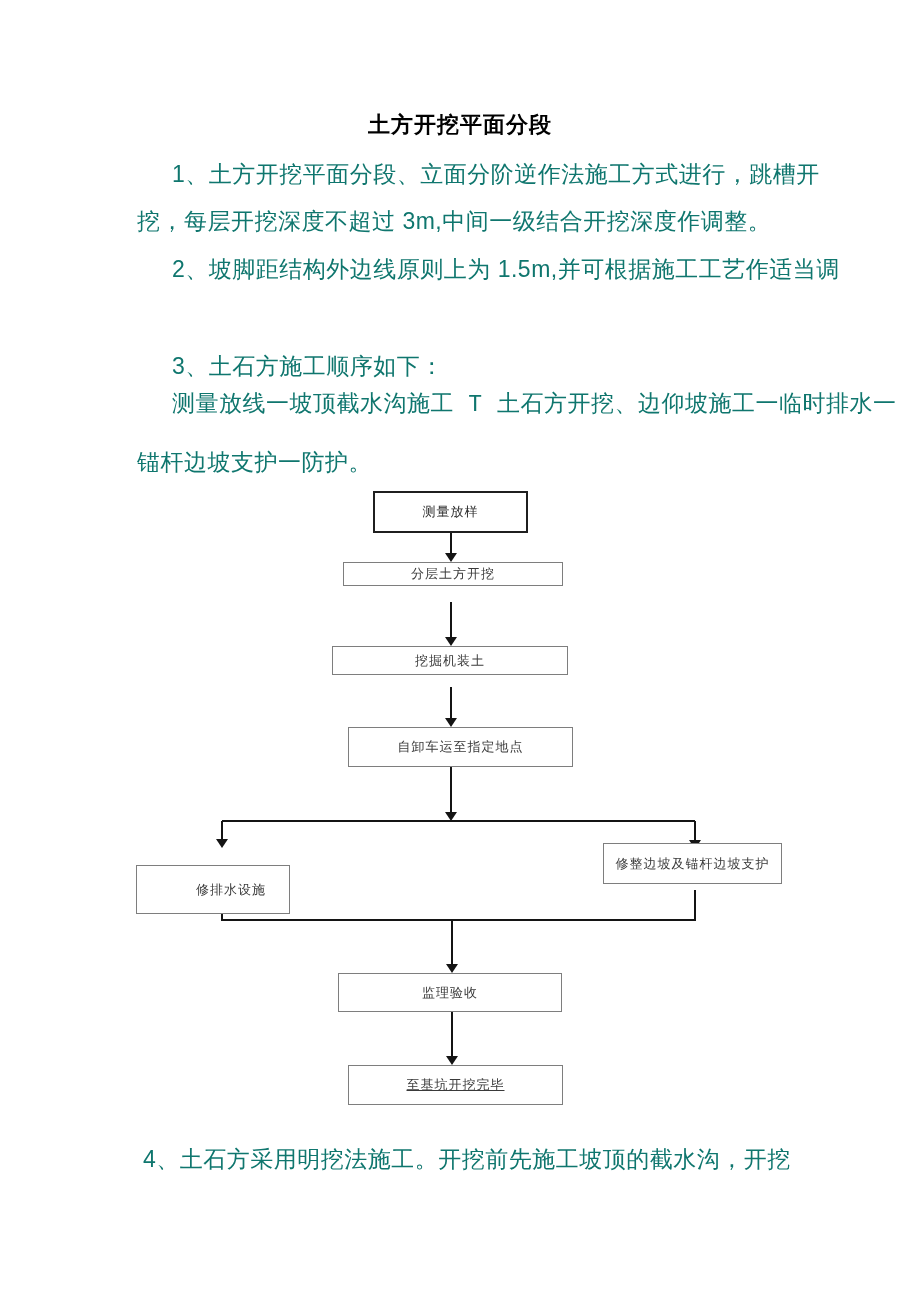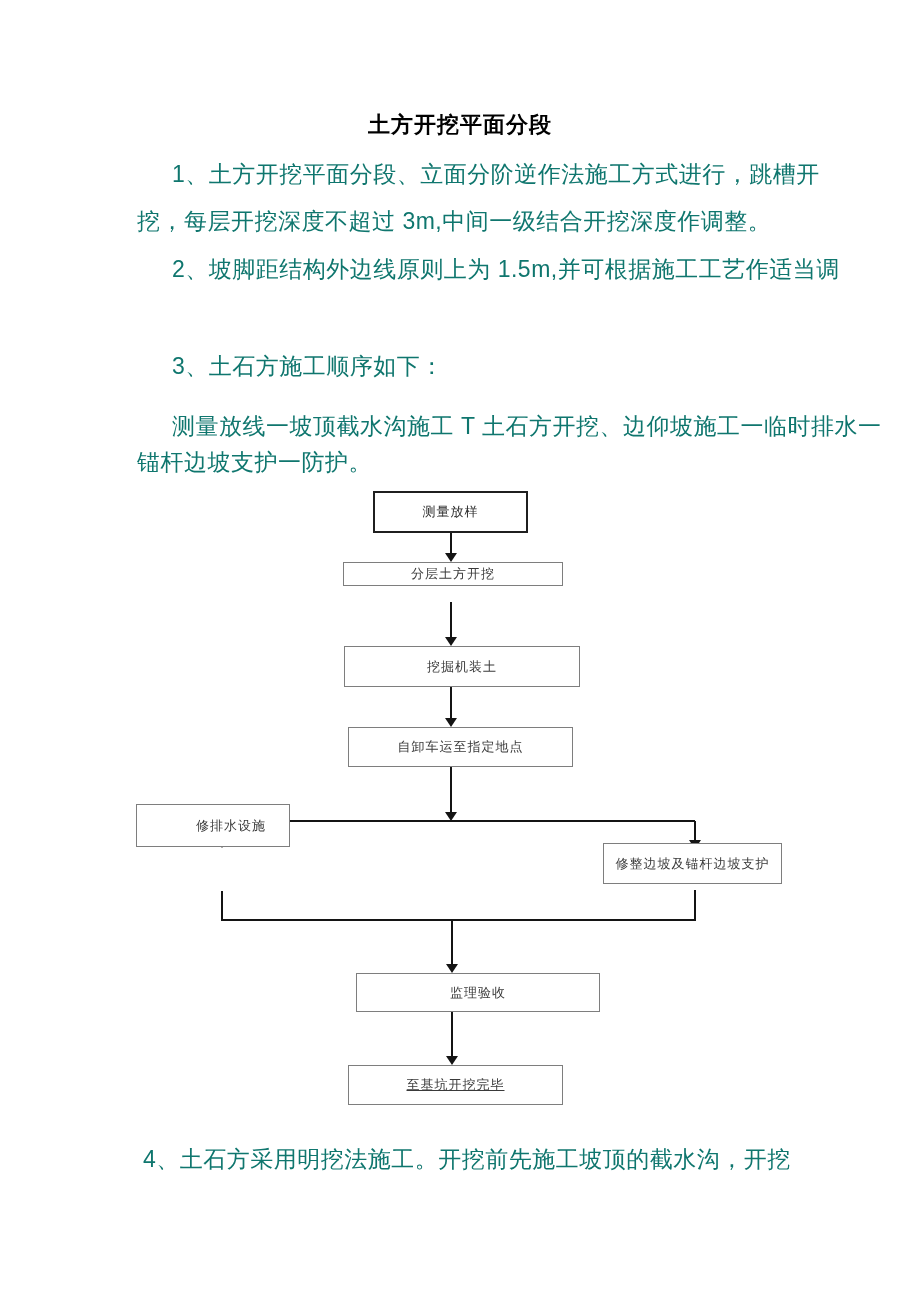--- a/index.html
+++ b/index.html
@@ -73,21 +73,21 @@
 <body>
 
 <div id="page">
 
   <div class="doc-title" style="top:112px;">土方开挖平面分段</div>
 
   <div class="text-line" style="left:172px; top:161px;">1、土方开挖平面分段、立面分阶逆作法施工方式进行，跳槽开</div>
   <div class="text-line" style="left:137px; top:208px;">挖，每层开挖深度不超过 3m,中间一级结合开挖深度作调整。</div>
   <div class="text-line" style="left:172px; top:256px;">2、坡脚距结构外边线原则上为 1.5m,并可根据施工工艺作适当调</div>
   <div class="text-line" style="left:172px; top:353px;">3、土石方施工顺序如下：</div>
-  <div class="text-line" style="left:172px; top:413px;">测量放线一坡顶截水沟施工 T 土石方开挖、边仰坡施工一临时排水一</div>
+  <div class="text-line" style="left:172px; top:392px;font-family:Liberation Mono, monospace;">测量放线一坡顶截水沟施工 T 土石方开挖、边仰坡施工一临时排水一</div>
   <div class="text-line" style="left:137px; top:449px;">锚杆边坡支护一防护。</div>
   <div class="text-line" style="left:135px; top:1146px;margin-left:8px;">4、土石方采用明挖法施工。开挖前先施工坡顶的截水沟，开挖</div>
 
   <svg id="connector-svg" viewBox="0 0 920 1301">
     <g>
       <line x1="451" y1="533" x2="451" y2="554"></line>
       <polygon points="445,553 457,553 451,562"></polygon>
     </g>
     <g>
       <line x1="451" y1="602" x2="451" y2="638"></line>
@@ -116,20 +116,20 @@
       <polygon points="446,964 458,964 452,973"></polygon>
     </g>
     <g>
       <line x1="452" y1="1012" x2="452" y2="1057"></line>
       <polygon points="446,1056 458,1056 452,1065"></polygon>
     </g>
   </svg>
 
   <div class="flow-node primary" style="left:373px; top:491px; width:155px; height:42px;">测量放样</div>
   <div class="flow-node" style="left:343px; top:562px; width:220px; height:24px;">分层土方开挖</div>
-  <div class="flow-node" style="left:344px; top:646px; width:236px; height:41px;">挖掘机装土</div>
+  <div class="flow-node" style="left:332px; top:646px; width:236px; height:29px;">挖掘机装土</div>
   <div class="flow-node" style="left:348px; top:727px; width:225px; height:40px;">自卸车运至指定地点</div>
-  <div class="flow-node" style="left:136px; top:804px; width:154px; height:43px;padding-left:36px;">修排水设施</div>
+  <div class="flow-node" style="left:136px; top:865px; width:154px; height:49px;padding-left:36px;">修排水设施</div>
   <div class="flow-node" style="left:603px; top:843px; width:179px; height:41px;">修整边坡及锚杆边坡支护</div>
-  <div class="flow-node" style="left:356px; top:973px; width:244px; height:39px;">监理验收</div>
+  <div class="flow-node" style="left:338px; top:973px; width:224px; height:39px;">监理验收</div>
   <div class="flow-node" style="left:348px; top:1065px; width:215px; height:40px;text-decoration:underline;">至基坑开挖完毕</div>
 
 </div>
 
 </body></html>

